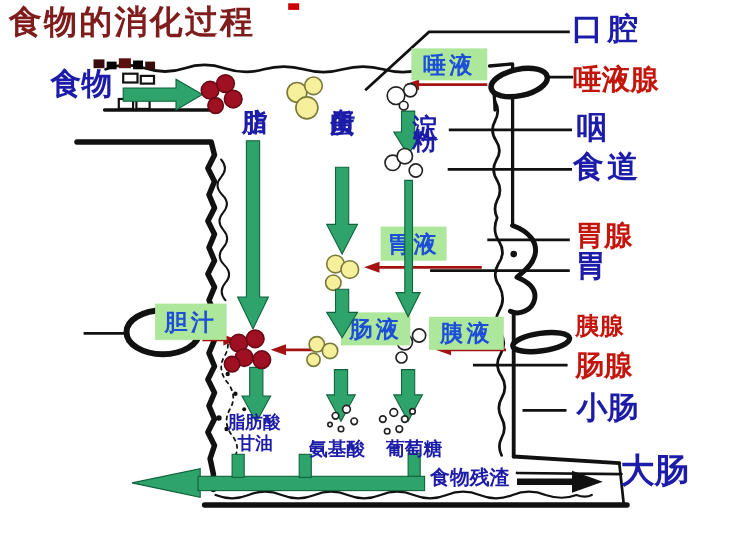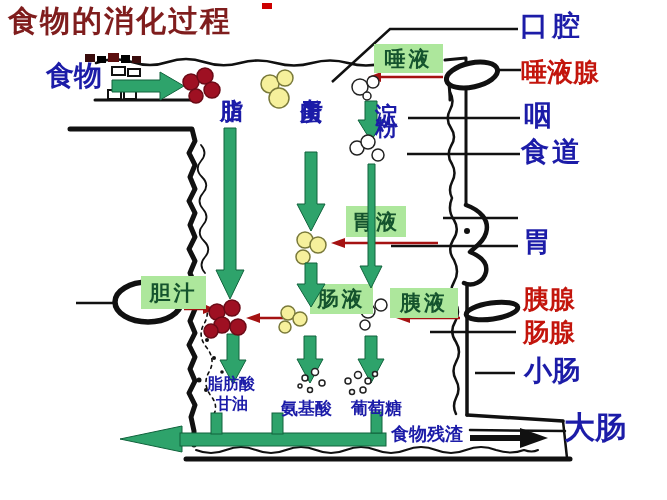--- a/index.html
+++ b/index.html
@@ -7,21 +7,21 @@
          font-family:"Liberation Sans", sans-serif;}
   svg{position:absolute;left:0;top:0;}
   #base-art{z-index:1;}
   #overlay-art{z-index:3;}
   .lbl{position:absolute;font-weight:700;white-space:nowrap;line-height:1;z-index:4;}
   .blue{color:#1c1ca8;}
   .red{color:#c3150c;}
   .title{color:#7f1d1d;font-size:30px;letter-spacing:2px;}
   .vcol{position:absolute;writing-mode:vertical-rl;text-orientation:upright;font-weight:700;
         color:#1c1ca8;z-index:4;line-height:1;}
-  .jbox{position:absolute;background:#ade79c;color:#14532d;font-weight:700;
+  .jbox{position:absolute;background:#ade79c;color:#1d4ed8;font-weight:700;
         display:flex;align-items:center;justify-content:center;
         font-size:21px;letter-spacing:3px;z-index:2;}
 </style>
 </head>
 <body>
 
 <div id="stage">
 
   <svg id="base-art" width="667" height="500" viewBox="0 0 667 500">
 
@@ -200,22 +200,23 @@
   </svg>
 
   <div class="lbl title" style="left:8px;top:6px;">食物的消化过程</div>
 
   <div class="lbl blue" style="left:46px;top:62px;font-size:28px;">食物</div>
 
   <div class="lbl blue" style="left:520px;top:12px;font-size:28px;letter-spacing:4px;">口腔</div>
   <div class="lbl red" style="left:521px;top:59px;font-size:26px;">唾液腺</div>
   <div class="lbl blue" style="left:524px;top:102px;font-size:28px;">咽</div>
   <div class="lbl blue" style="left:521px;top:138px;font-size:28px;letter-spacing:3px;">食道</div>
+  <div class="lbl red" style="left:523px;top:201px;font-size:26px;">胃腺</div>
   <div class="lbl blue" style="left:523px;top:228px;font-size:28px;">胃</div>
-  <div class="lbl red" style="left:523px;top:286px;font-size:26px;text-align:center;">胰腺</div>
+  <div class="lbl red" style="left:523px;top:286px;font-size:22px;text-align:center;">胰腺</div>
   <div class="lbl red" style="left:523px;top:319px;font-size:26px;">肠腺</div>
   <div class="lbl blue" style="left:524px;top:357px;font-size:28px;">小肠</div>
   <div class="lbl blue" style="left:564px;top:412px;font-size:31px;">大肠</div>
 
   <div class="lbl blue" style="left:391px;top:425px;font-size:18px;">食物残渣</div>
 
   <div class="vcol" style="left:220px;top:80px;font-size:23px;">脂肪</div>
   <div class="vcol" style="left:300px;top:81px;font-size:23px;">蛋白质</div>
   <div class="vcol" style="left:375px;top:84px;font-size:23px;letter-spacing:14px;">淀粉</div>
 

